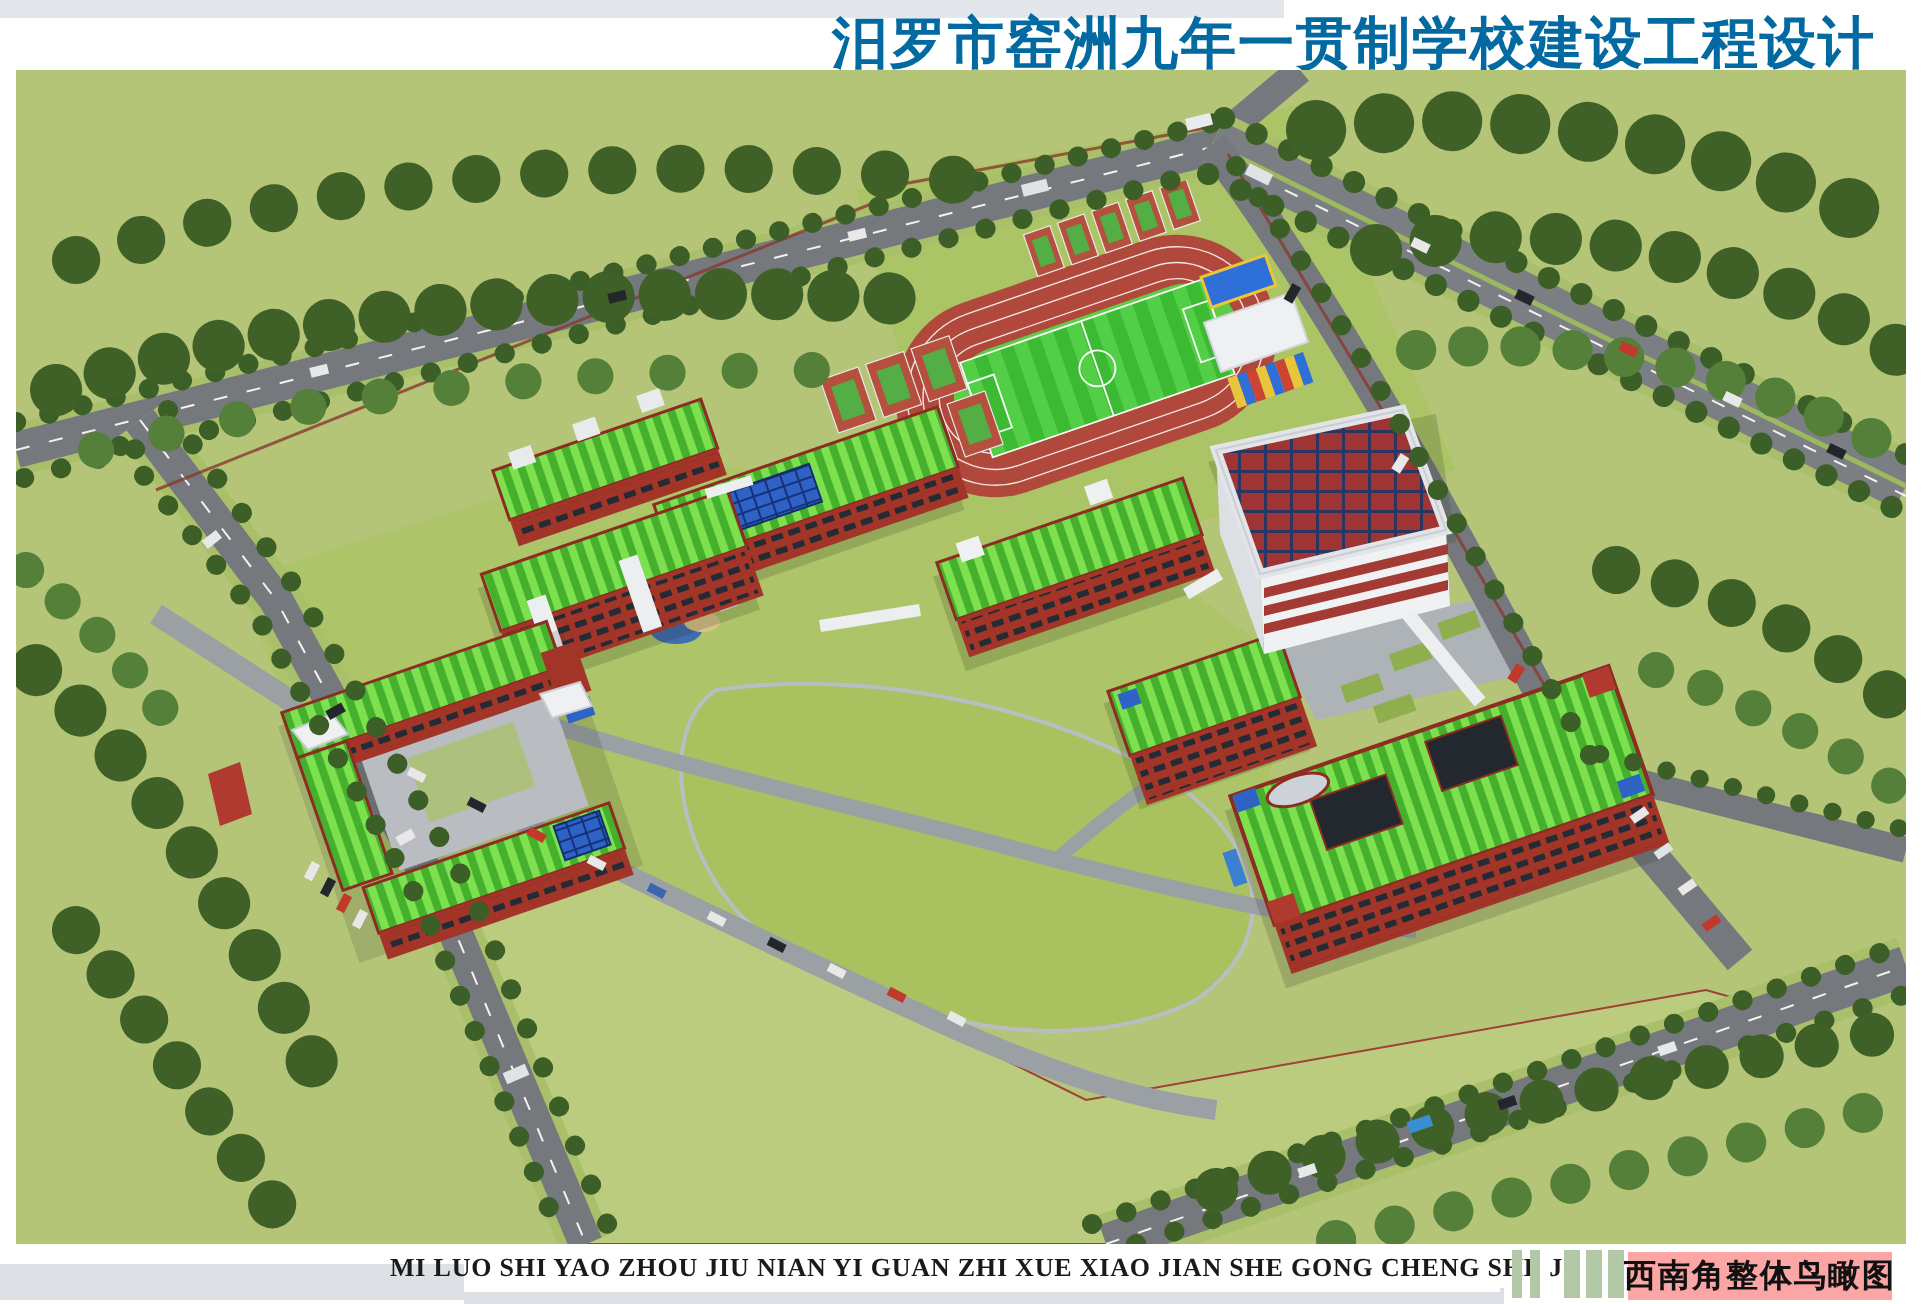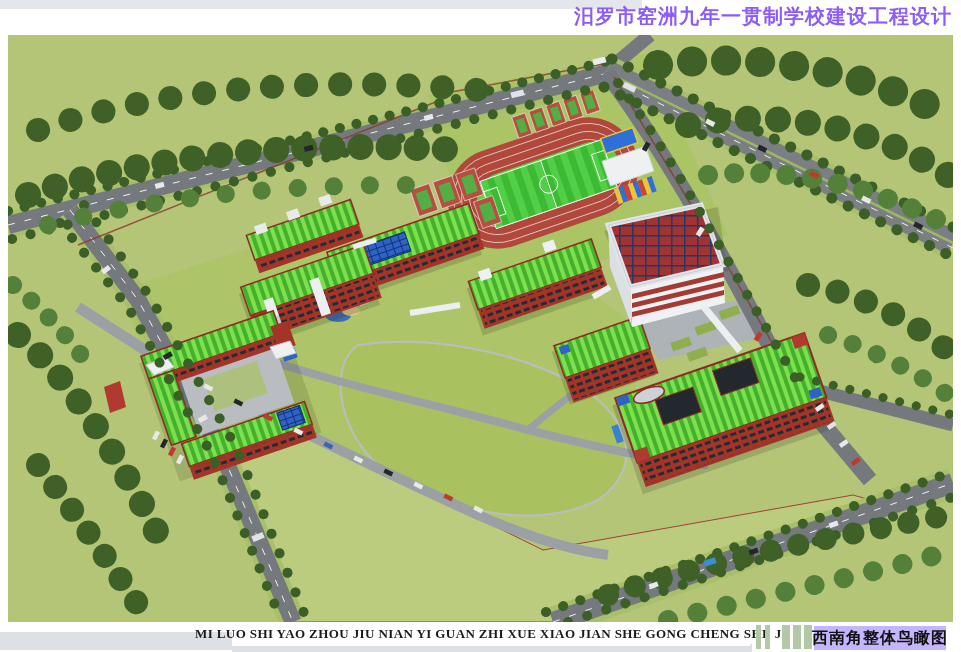--- a/index.html
+++ b/index.html
@@ -2,40 +2,40 @@
 <html><head>
 <meta charset="utf-8">
 <style>
   html,body{margin:0;padding:0;}
   body{
     width:961px;height:652px;position:relative;background:#ffffff;
     font-family:"Liberation Serif", serif;overflow:hidden;
   }
   .top-bar{position:absolute;left:0;top:0;width:642px;height:9px;background:#e3e7ec;}
   .main-title{
-    position:absolute;top:3px;right:9px;font-size:20px;font-weight:bold;
-    color:#8b5cf6;letter-spacing:1px;white-space:nowrap;
+    position:absolute;top:3px;right:23px;font-size:28px;font-weight:bold;
+    color:#0369a1;letter-spacing:1px;white-space:nowrap;
   }
   .render-frame{position:absolute;left:8px;top:35px;width:945px;height:587px;background:#b4c578;}
   .render-frame svg{display:block;}
   .footer-gray-left{position:absolute;left:0;top:632px;width:232px;height:18px;background:#dde1e6;}
   .footer-gray-under{position:absolute;left:232px;top:644px;width:520px;height:8px;background:#dde1e6;}
   .pinyin-box{
     position:absolute;left:232px;top:622px;width:518px;height:24px;background:#ffffff;
     display:flex;align-items:center;justify-content:center;
     font-size:13px;font-weight:bold;color:#1a1a1a;letter-spacing:0.4px;white-space:nowrap;
   }
   .bar{position:absolute;top:625px;height:24px;background:#b2c8a6;}
   .bar.b1{left:756px;width:5px;}
   .bar.b2{left:765px;width:5px;}
   .bar.b3{left:782px;width:8px;}
   .bar.b4{left:793px;width:8px;}
   .bar.b5{left:804px;width:8px;}
   .caption-badge{
-    position:absolute;left:814px;top:626px;width:132px;height:24px;background:#c4b5fd;
+    position:absolute;left:814px;top:626px;width:132px;height:24px;background:#fca5a5;
     display:flex;align-items:center;justify-content:center;
     font-size:16px;font-weight:bold;color:#111;letter-spacing:1px;white-space:nowrap;
   }
 </style>
 </head>
 <body>
 
 <div class="top-bar"></div>
 <div class="main-title">汨罗市窑洲九年一贯制学校建设工程设计</div>
 

